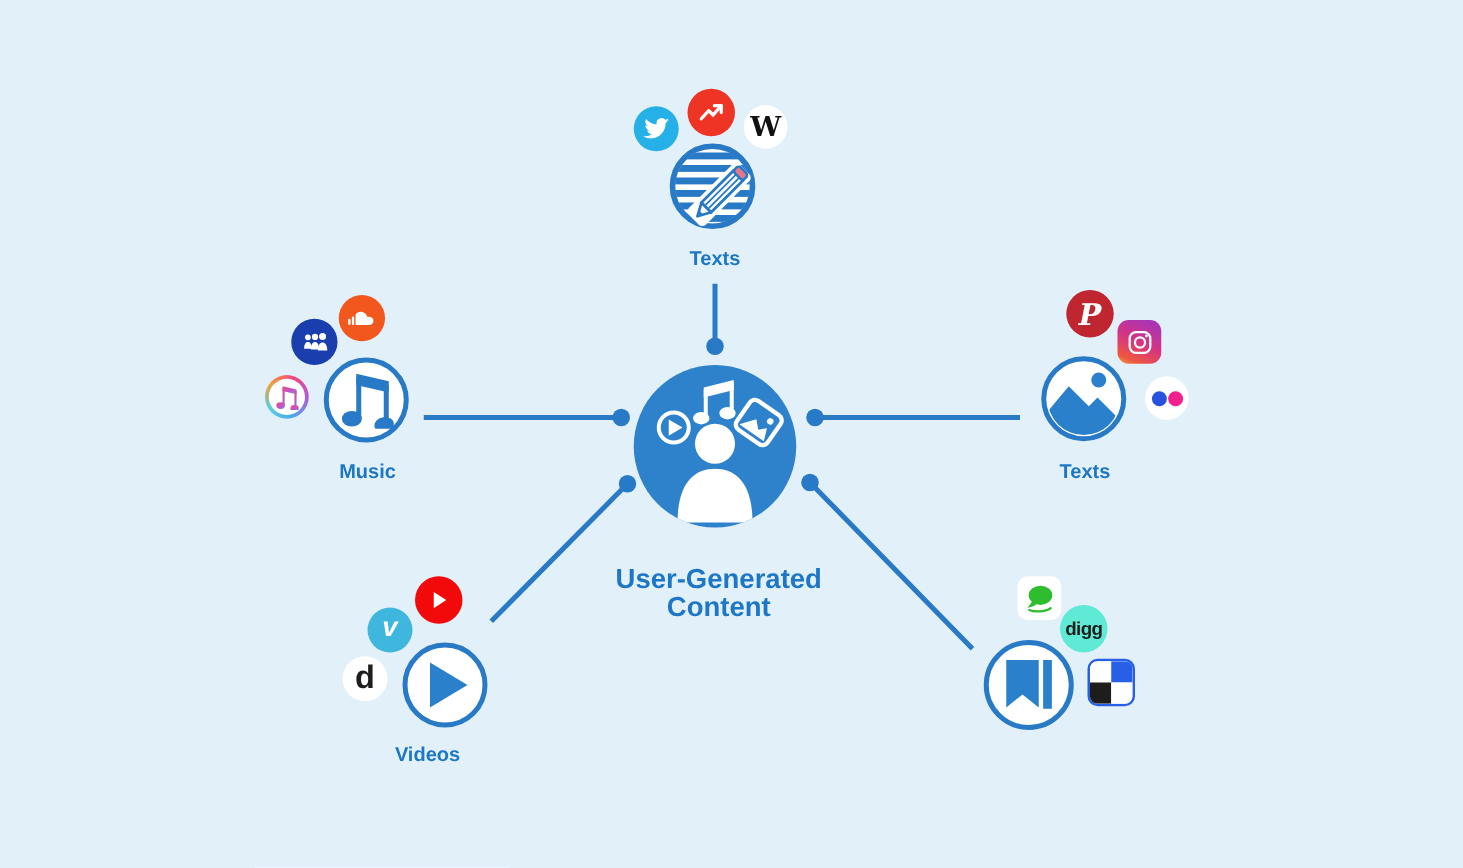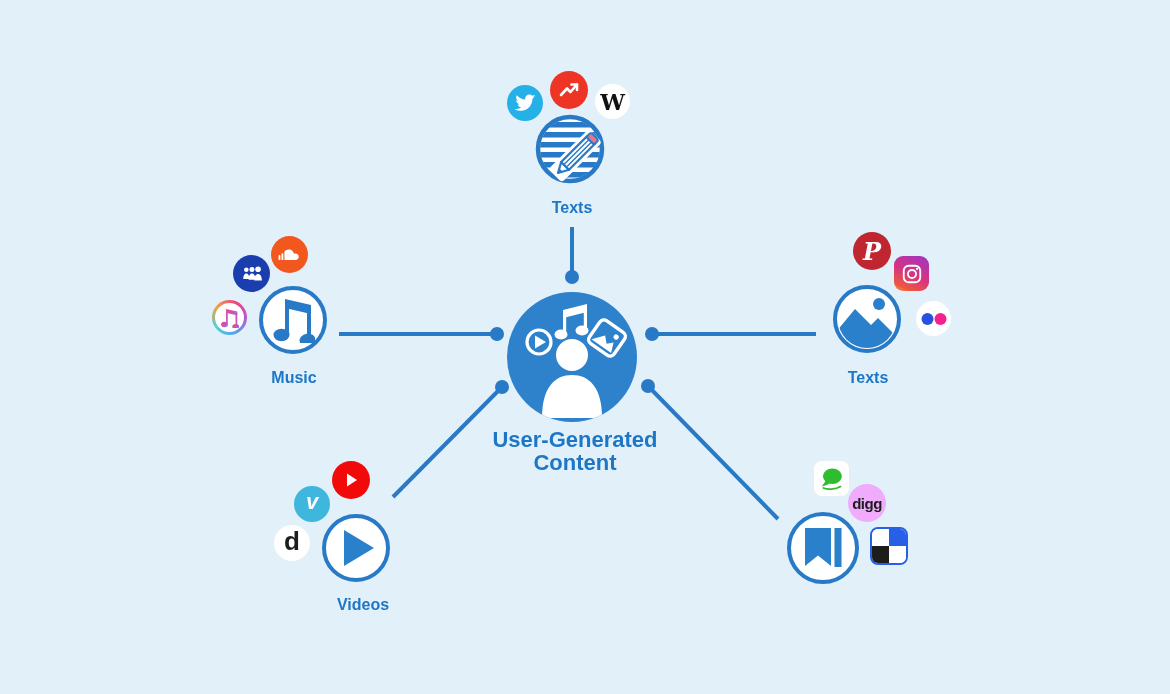--- a/index.html
+++ b/index.html
@@ -15,21 +15,21 @@
     box-sizing:border-box;display:flex;align-items:center;justify-content:center;
   }
   .sat{
     border-radius:50%;box-sizing:border-box;display:flex;align-items:center;justify-content:center;
     overflow:hidden;
   }
   .label{
     color:#1d77c6;font-weight:700;font-size:16px;line-height:24px;text-align:center;
   }
   .center-label{
-    color:#1d77c6;font-weight:700;font-size:22px;line-height:23px;text-align:center;
+    color:#1d77c6;font-weight:700;font-size:22px;line-height:23px;text-align:center;margin-top:23px;
   }
   svg{display:block;}
   .glyph-letter{font-weight:700;}
 </style>
 </head>
 <body>
 
 <div id="canvas">
 
   <svg class="abs" width="1170" height="694" style="left:0;top:0">
@@ -209,36 +209,36 @@
     <svg width="16" height="16" viewBox="0 0 16 16">
         <polygon points="4,1.5 14,8 4,14.5" fill="#ffffff"></polygon>
       </svg>
   </div>
   <div class="abs sat" style="left:294px;top:486px;width:36px;height:36px;background:#3fb6dd;">
     <span class="glyph-letter" style="color:#fff;font-size:22px;font-style:italic;line-height:1;transform:translateY(-2px);">v</span>
   </div>
   <div class="abs sat" style="left:274px;top:525px;width:36px;height:36px;background:#ffffff;">
     <span class="glyph-letter" style="color:#1d1d1b;font-size:26px;line-height:1;transform:translateY(-2px);">d</span>
   </div>
-  <div class="abs label" style="left:303px;top:593px;width:120px;">Videos</div>
+  <div class="abs label" style="left:282px;top:593px;width:120px;">Videos</div>
 
   <div class="abs node-circle" style="left:787px;top:512px;width:72px;height:72px;">
     <svg width="40" height="42" viewBox="0 0 40 42" fill="#2b80cc">
       <path d="M2,1 h26 v38 l-13,-10.5 l-13,10.5 z"></path>
       <rect x="31.5" y="1" width="7" height="39"></rect>
     </svg>
   </div>
   <div class="abs" style="left:814px;top:461px;width:35px;height:35px;border-radius:8px;background:#ffffff;display:flex;align-items:center;justify-content:center;">
     <svg width="27" height="27" viewBox="0 0 30 30">
       <ellipse cx="16" cy="12.5" rx="10.5" ry="8.5" fill="#2ebd2f"></ellipse>
       <path d="M9,17 C7,20 5.5,22.5 4,23.5 C7.5,23.5 10.5,22 12.5,20.5 Z" fill="#2ebd2f"></path>
       <path d="M6,25.5 C10,27.5 20,27.5 25,24" stroke="#2ebd2f" stroke-width="2" fill="none" stroke-linecap="round"></path>
     </svg>
   </div>
-  <div class="abs sat" style="left:848px;top:484px;width:38px;height:38px;background:#f0abfc;">
+  <div class="abs sat" style="left:848px;top:484px;width:38px;height:38px;background:#5eead4;">
     <span class="glyph-letter" style="color:#1d1d1b;font-size:15px;letter-spacing:-0.5px;line-height:1;">digg</span>
   </div>
   <div class="abs" style="left:870px;top:527px;width:38px;height:38px;border-radius:8px;overflow:hidden;border:2px solid #2760e6;box-sizing:border-box;background:#fff;">
     <div style="display:grid;grid-template-columns:1fr 1fr;grid-template-rows:1fr 1fr;width:100%;height:100%;">
       <div style="background:#ffffff;"></div>
       <div style="background:#2760e6;"></div>
       <div style="background:#1d1d1b;"></div>
       <div style="background:#ffffff;"></div>
     </div>
   </div>

